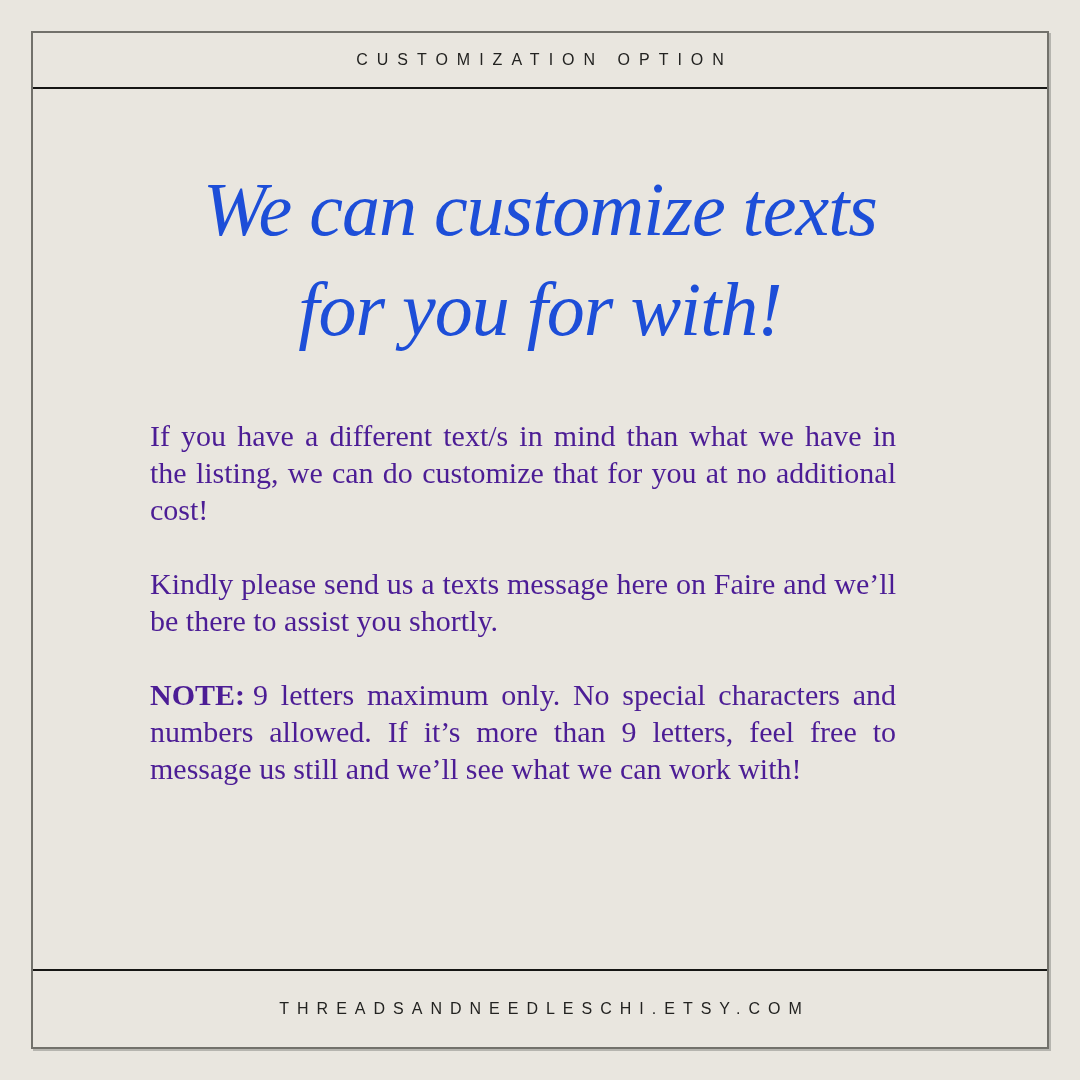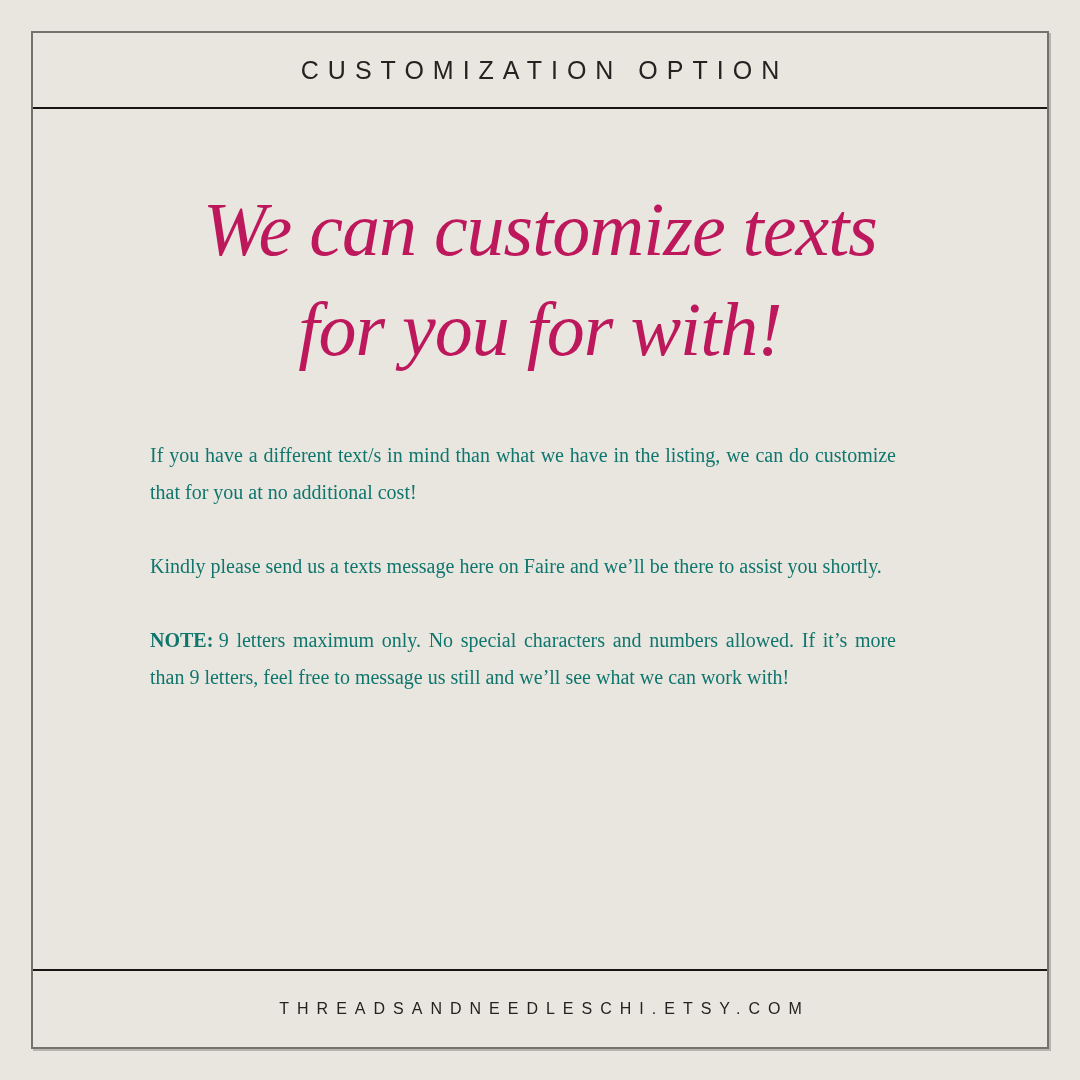--- a/index.html
+++ b/index.html
@@ -28,23 +28,23 @@
   }
   .band {
     box-sizing: border-box;
     display: flex;
     align-items: center;
     justify-content: center;
     font-family: "Liberation Sans", sans-serif;
     color: #232321;
   }
   .band.header {
-    height: 76px;
+    height: 56px;
     border-bottom: 2px solid #161614;
-    font-size: 25px;
+    font-size: 16px;
     letter-spacing: 9px;
   }
   .band.footer {
     height: 78px;
     border-top: 2px solid #161614;
     font-size: 16px;
     letter-spacing: 8px;
   }
   .band span {
     text-indent: 9px;
@@ -56,30 +56,30 @@
     color: #1b1b19;
   }
   .title {
     margin: 70px 20px 0 20px;
     text-align: center;
     font-family: "Liberation Serif", serif;
     font-style: italic;
     font-weight: 500;
     font-size: 76px;
     line-height: 100px;
-    color: #be185d;
+    color: #1d4ed8;
     letter-spacing: -1px;
   }
   .body-copy {
     width: 746px;
     margin: 58px 0 0 117px; 
-    font-size: 20px;
+    font-size: 30px;
     line-height: 37px;
     text-align: justify;
-    color: #0f766e;
+    color: #4c1d95;
   }
   .body-copy p {
     margin: 37px 0;
   }
   .body-copy p:first-child {
     margin-top: 0;
   }
   .lead {
     font-weight: bold;
   }

